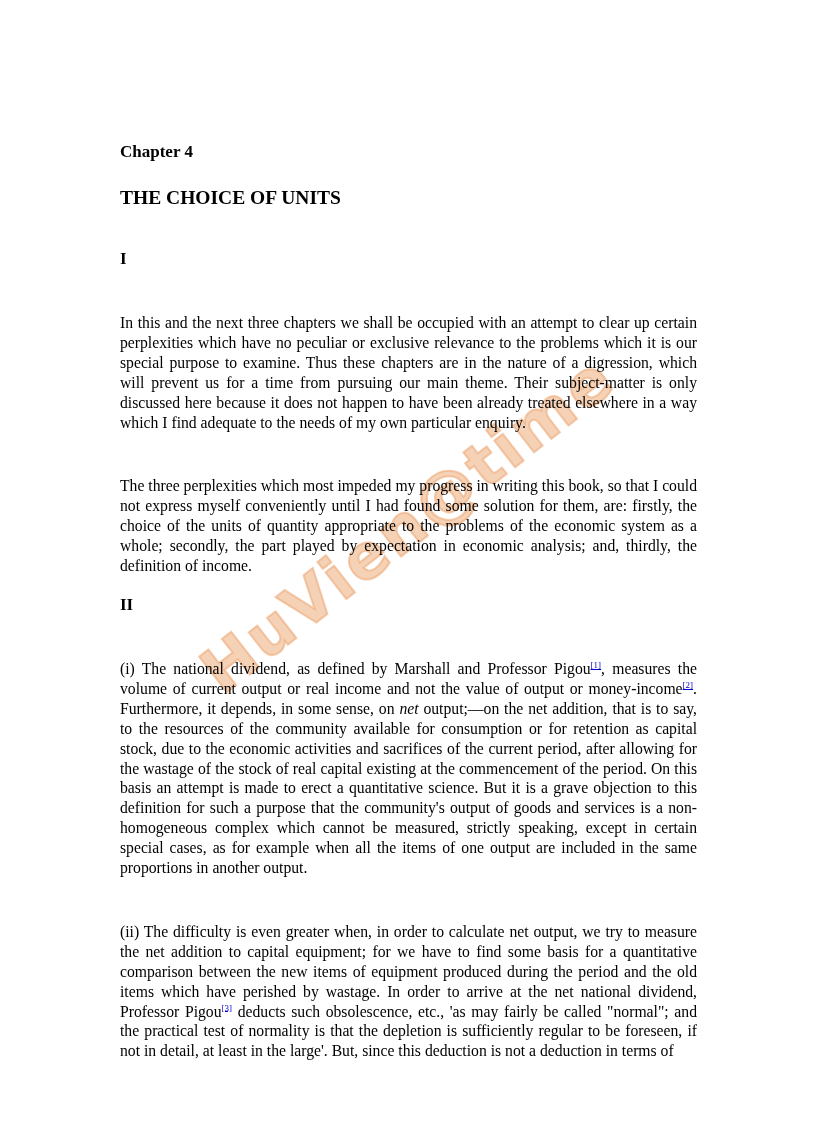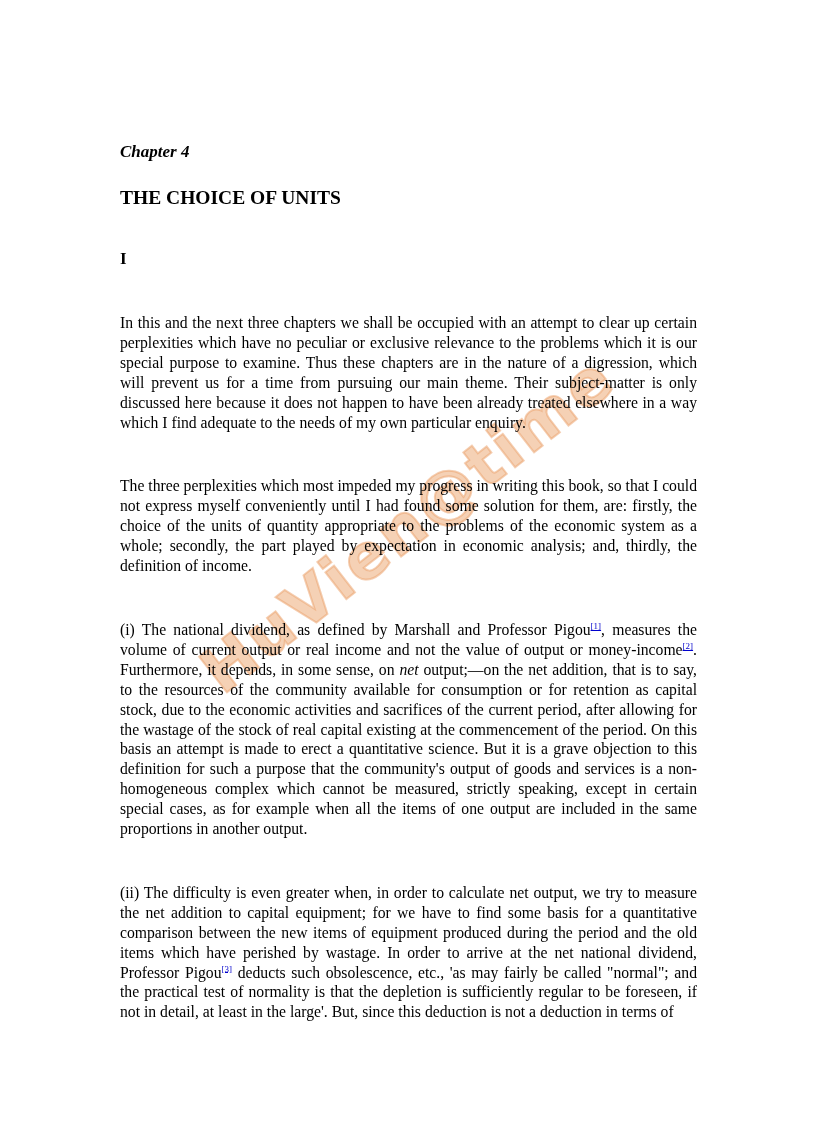--- a/index.html
+++ b/index.html
@@ -34,21 +34,20 @@
   .content {
     position: absolute;
     left: 120px;
     top: 142px;
     width: 577px;
   }
   .chapter-label {
     font-weight: bold;
     font-size: 17px;
     margin-bottom: 25px;
-    font-style: italic;
   }
   .doc-title {
     font-weight: bold;
     font-size: 19.5px;
     margin-bottom: 40px;
   }
   .section-label {
     font-weight: bold;
     font-size: 17px;
     margin-bottom: 19px;
@@ -76,16 +75,17 @@
 <body>
 
 <div class="page">
   <div class="watermark">HuVien@time</div>
   <div class="content">
       <div class="chapter-label">Chapter 4</div>
       <div class="doc-title">THE CHOICE OF UNITS</div>
       <div class="section-label">I</div>
       <p class="para"><span>In this and the next three chapters we shall be occupied with an attempt to clear up certain perplexities which have no peculiar or exclusive relevance to the problems which it is our special purpose to examine. Thus these chapters are in the nature of a digression, which will prevent us for a time from pursuing our main theme. Their subject-matter is only discussed here because it does not happen to have been already treated elsewhere in a way which I find adequate to the needs of my own particular enquiry.</span></p>
       <p class="para"><span>The three perplexities which most impeded my progress in writing this book, so that I could not express myself conveniently until I had found some solution for them, are: firstly, the choice of the units of quantity appropriate to the problems of the economic system as a whole; secondly, the part played by expectation in economic analysis; and, thirdly, the definition of income.</span></p>
+      <div class="section-label">II</div>
       <p class="para"><span>(i) The national dividend, as defined by Marshall and Professor Pigou</span><sup><a href="#">[1]</a></sup><span>, measures the volume of current output or real income and not the value of output or money-income</span><sup><a href="#">[2]</a></sup><span>. Furthermore, it depends, in some sense, on </span><em>net</em><span> output;—on the net addition, that is to say, to the resources of the community available for consumption or for retention as capital stock, due to the economic activities and sacrifices of the current period, after allowing for the wastage of the stock of real capital existing at the commencement of the period. On this basis an attempt is made to erect a quantitative science. But it is a grave objection to this definition for such a purpose that the community's output of goods and services is a non-homogeneous complex which cannot be measured, strictly speaking, except in certain special cases, as for example when all the items of one output are included in the same proportions in another output.</span></p>
       <p class="para"><span>(ii) The difficulty is even greater when, in order to calculate net output, we try to measure the net addition to capital equipment; for we have to find some basis for a quantitative comparison between the new items of equipment produced during the period and the old items which have perished by wastage. In order to arrive at the net national dividend, Professor Pigou</span><sup><a href="#">[3]</a></sup><span> deducts such obsolescence, etc., 'as may fairly be called "normal"; and the practical test of normality is that the depletion is sufficiently regular to be foreseen, if not in detail, at least in the large'. But, since this deduction is not a deduction in terms of</span></p>
     </div>
 </div>
 
 </body></html>

